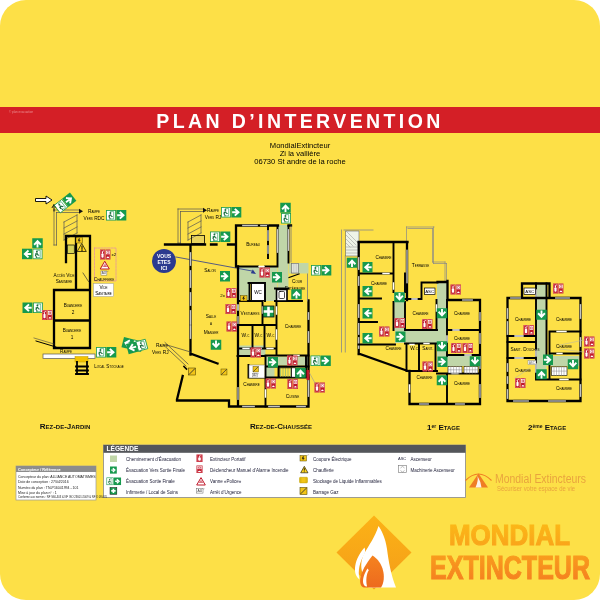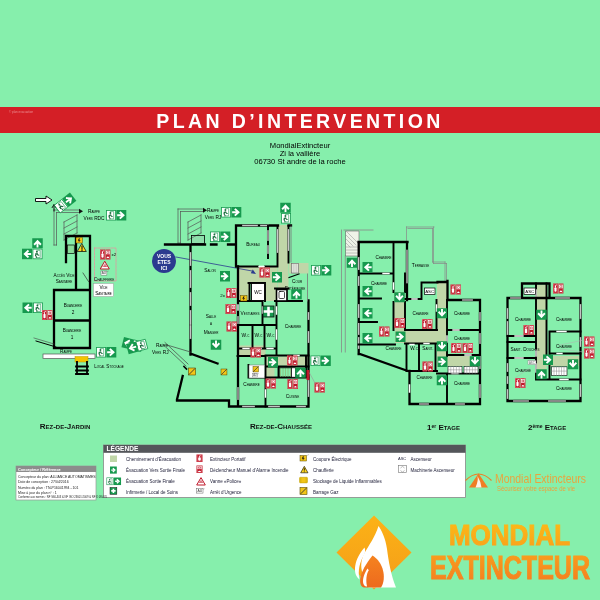--- a/index.html
+++ b/index.html
@@ -1,17 +1,17 @@
 <!DOCTYPE html>
 <html><head>
 <meta charset="utf-8">
 <style>
 html,body{margin:0;padding:0;background:#fff;}
 *{font-family:"Liberation Sans", sans-serif;}
-#page{position:relative;width:600px;height:600px;background:#86efac;overflow:hidden;}
+#page{position:relative;width:600px;height:600px;background:#fde047;overflow:hidden;border-radius:26px;}
 svg{display:block;}
 </style>
 </head>
 <body>
 <div id="page">
 <svg width="600" height="600" viewBox="0 0 600 600">
 <defs>
   <g id="man">
     <rect x="0.4" y="0.4" width="9.2" height="9.7" fill="#fff" stroke="#16994e" stroke-width="0.8"></rect>
     <path d="M4.4,1.6 L7.7,1.6 L7.7,8.9 L4.4,8.9" fill="none" stroke="#16994e" stroke-width="0.6"></path>

